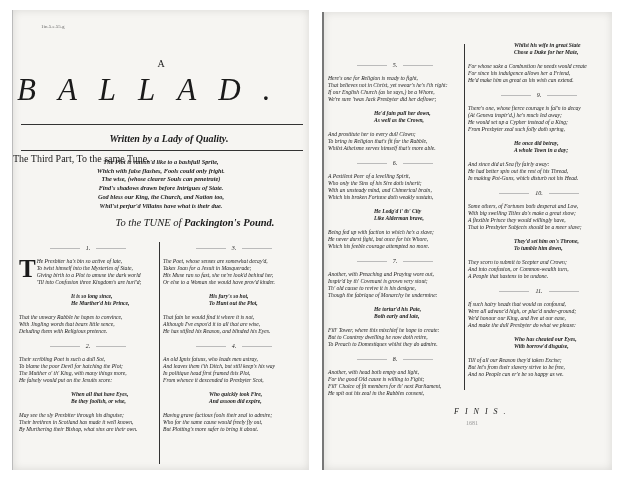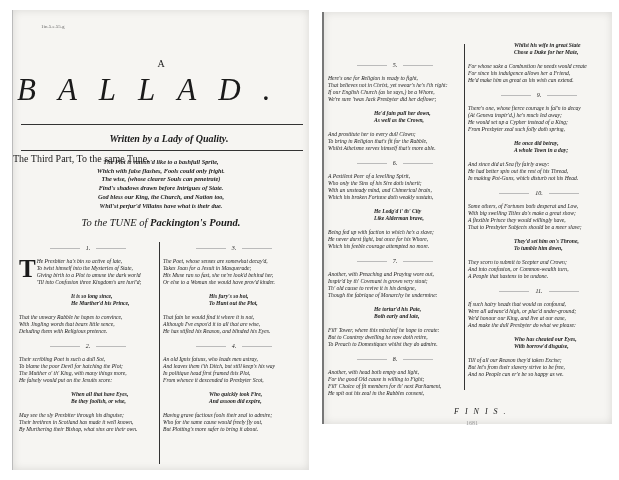--- a/index.html
+++ b/index.html
@@ -1,29 +1,29 @@
 <!DOCTYPE html>
 <html><head>
 <meta charset="utf-8">
 <style>
   html, body { margin:0; padding:0; }
   body { width:619px; height:480px; background:#ffffff; position:relative; overflow:hidden;
          font-family:"Liberation Serif", "DejaVu Serif", serif; color:#1a1a1a; }
   .page { position:absolute; background:#f6f5f2; box-shadow: inset 0 0 8px rgba(0,0,0,0.12); }
   #left-page { left:12px; top:10px; width:296px; height:460px; border-left:1px solid #bbb; }
-  #right-page { left:322px; top:12px; width:288px; height:412px; border-left:2px solid #777; }
+  #right-page { left:322px; top:12px; width:288px; height:458px; border-left:2px solid #777; }
   .shelfmark { position:absolute; left:28px; top:14px; font-size:5px; color:#666; }
   .a-title { position:absolute; left:0; width:100%; top:48px; text-align:center; font-size:10px; }
   .ballad { position:absolute; left:4px; width:290px; top:60px; font-size:31px; font-style:italic;
             letter-spacing:22px; text-align:left; line-height:40px; }
   .subtitle { position:absolute; left:0; width:100%; top:95px; text-align:left; font-size:10px;margin-top:48px; }
   .rule { position:absolute; height:1px; background:#333; }
   .author { position:absolute; left:8px; width:100%; top:123px; text-align:center; font-style:italic; font-weight:bold; font-size:10px; }
   .prologue { position:absolute; left:0; width:100%; top:148px; text-align:center; font-style:italic; font-weight:bold; font-size:6.3px; line-height:8.7px; }
-  .tune { position:absolute; left:0; width:100%; top:207px; text-align:center; font-style:italic; font-size:10.5px; }
+  .tune { position:absolute; left:0; width:100%; top:207px; text-align:center; font-style:italic; font-size:10.5px;padding-left:34px; }
   .tune b { font-weight:bold; }
   .col { position:absolute; font-style:italic; font-size:5.6px; line-height:7px; }
   .vnum { text-align:center; font-size:6px; margin:0 0 6px 0; }
   .vnum::before, .vnum::after { content:""; display:inline-block; width:30px; height:0.5px; background:#bbb; vertical-align:middle; margin:0 6px; }
   .stanza-lines div { white-space:nowrap; }
   .chorus { font-weight:bold; margin:7px 0 7px 0; }
   .chorus div { white-space:nowrap; }
   .dropcap { float:left; font-size:25px; line-height:22px; font-style:normal; font-weight:bold; margin:0 1px 0 0; }
   .divider { position:absolute; width:1px; background:#333; }
   .finis { position:absolute; left:130px; top:395px; font-style:italic; font-size:8px; letter-spacing:6px; }

